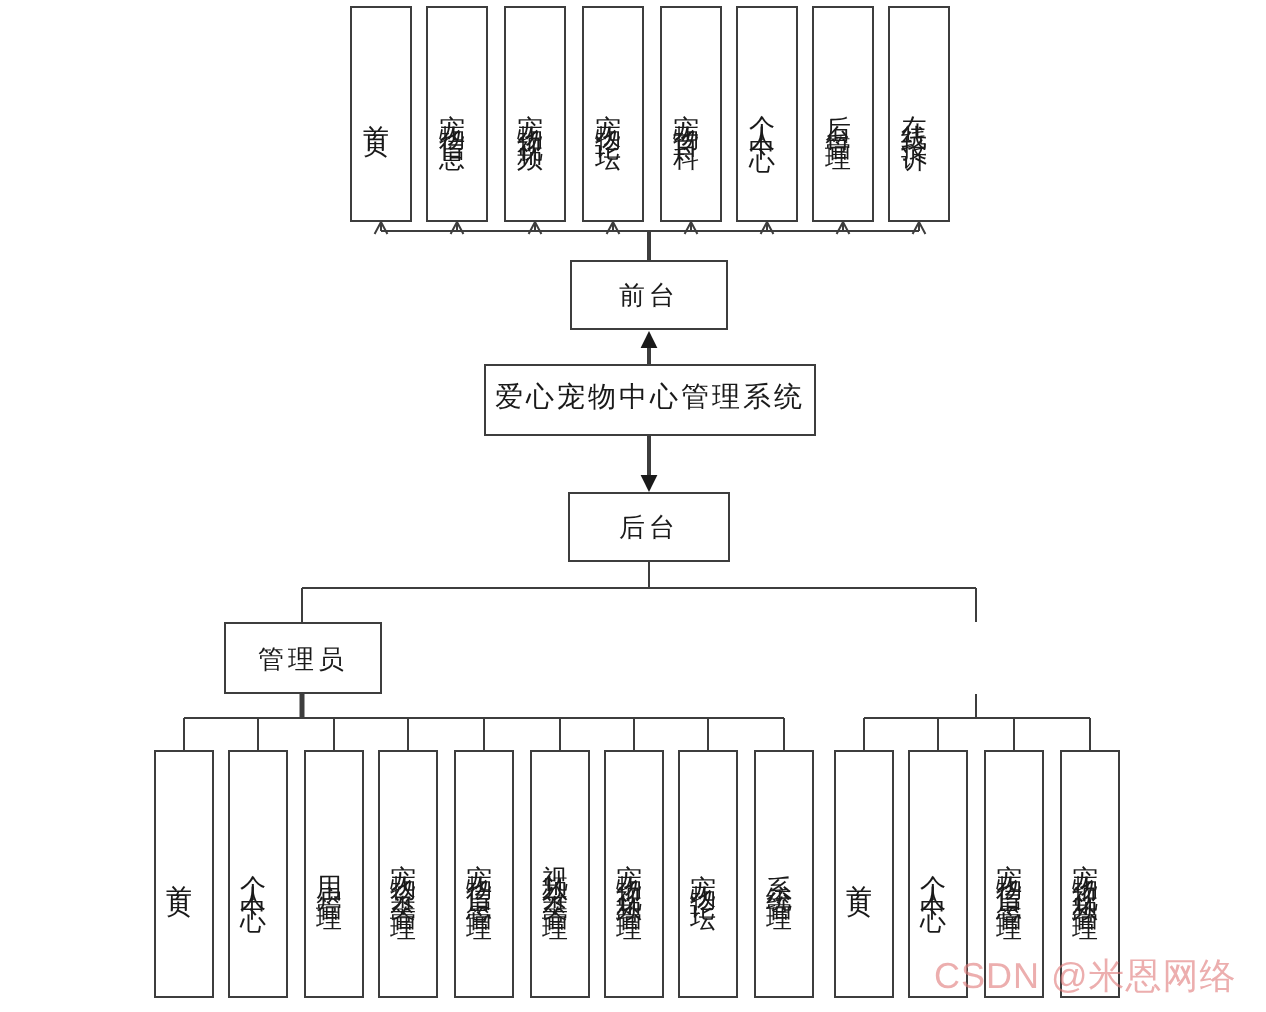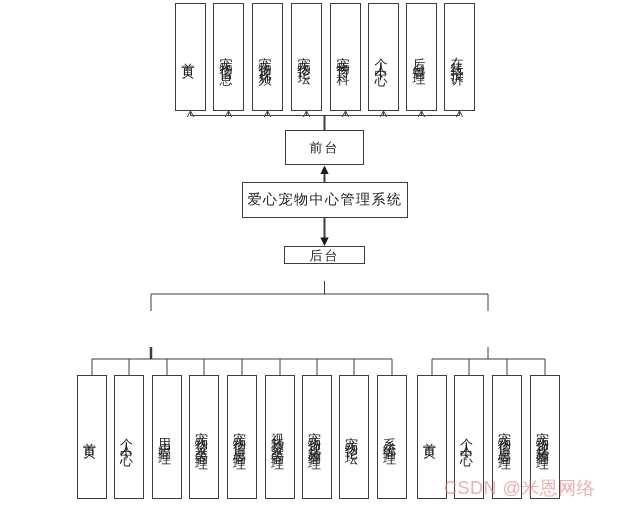--- a/index.html
+++ b/index.html
@@ -34,21 +34,21 @@
     border:1.5px solid #3d3d3d;
     background:#ffffff;
     display:flex;align-items:center;justify-content:center;
     font-size:13px;
     letter-spacing:2px;
     line-height:1;
   }
   .title-box{font-size:14px;letter-spacing:1.5px;}
   .watermark{
     position:absolute;
-    left:444px;top:476px;
+    left:467px;top:476px;
     font-family:"Liberation Sans","DejaVu Sans",sans-serif;
     font-size:18px;
     letter-spacing:0.5px;
     color:rgba(224,125,125,0.62);
     white-space:nowrap;
     z-index:10;
   }
 </style>
 </head>
 <body>
@@ -93,22 +93,23 @@
   <div class="vbox top-row" style="left:213px">宠物信息</div>
   <div class="vbox top-row" style="left:252px">宠物视频</div>
   <div class="vbox top-row" style="left:291px">宠物论坛</div>
   <div class="vbox top-row" style="left:330px">宠物百科</div>
   <div class="vbox top-row" style="left:368px">个人中心</div>
   <div class="vbox top-row" style="left:406px">后台管理</div>
   <div class="vbox top-row" style="left:444px">在线投诉</div>
 
   <div class="hbox title-box" style="left:242px;top:182px;width:166px;height:36px">爱心宠物中心管理系统</div>
   <div class="hbox" style="left:285px;top:130px;width:79px;height:35px">前台</div>
-  <div class="hbox" style="left:284px;top:246px;width:81px;height:18px">后台</div>
+  <div class="hbox" style="left:284px;top:246px;width:81px;height:35px">后台</div>
 
+  <div class="hbox" style="left:112px;top:311px;width:79px;height:36px">管理员</div>
 
   <div class="vbox child-row" style="left:77px">首页</div>
   <div class="vbox child-row" style="left:114px">个人中心</div>
   <div class="vbox child-row" style="left:152px">用户管理</div>
   <div class="vbox child-row" style="left:189px">宠物分类管理</div>
   <div class="vbox child-row" style="left:227px">宠物信息管理</div>
   <div class="vbox child-row" style="left:265px">视频分类管理</div>
   <div class="vbox child-row" style="left:302px">宠物视频管理</div>
   <div class="vbox child-row" style="left:339px">宠物论坛</div>
   <div class="vbox child-row" style="left:377px">系统管理</div>

